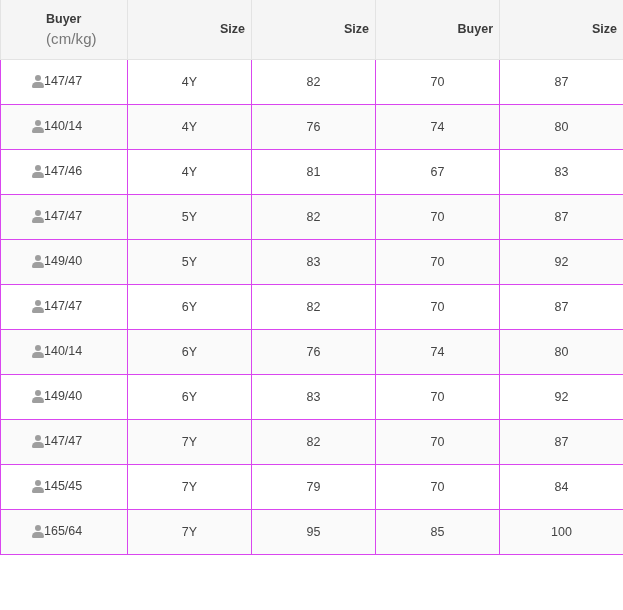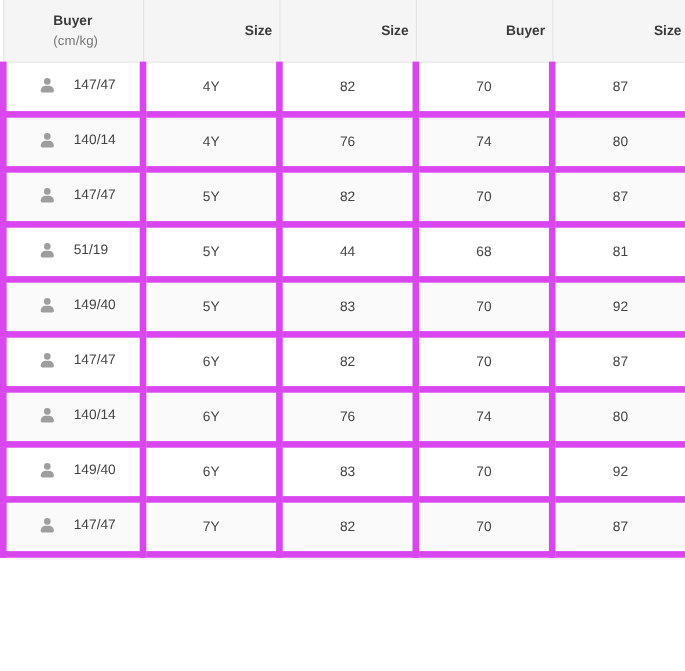--- a/index.html
+++ b/index.html
@@ -37,48 +37,48 @@
     text-align: right;
     vertical-align: middle;
     line-height: 1.25;
   }
   .size-table thead th.buyer-head {
     text-align: left;
     padding-left: 45px;
   }
   .size-table thead th.buyer-head .unit {
     display: block;
-    font-size: 12px;
+    font-size: 15px;
     font-weight: normal;
     color: #777777;
     margin-top: 2px;
     letter-spacing: 0.1px;
   }
   .size-table tbody td {
-    border: 6px solid #d946ef;
+    border: 1px solid #d946ef;
     font-size: 12.5px;
     color: #444444;
     text-align: center;
     height: 44px;
     padding: 0 6px;
     background: #ffffff;
     vertical-align: middle;
   }
   .size-table tbody tr.alt td {
     background: #fafafa;
   }
   .size-table tbody td.buyer-cell {
     text-align: left;
     padding-left: 30px;
     white-space: nowrap;
   }
   .buyer-inner {
     display: inline-flex;
     align-items: center;
-    gap: 18px;
+    gap: 0;
   }
   .user-icon {
     display: inline-block;
     width: 13px;
     height: 13px;
     position: relative;
     flex: 0 0 13px;
   }
   .user-icon .head {
     position: absolute;
@@ -149,45 +149,45 @@
               <span class="head"></span>
               <span class="body"></span>
             </span>
             <span class="buyer-text">140/14</span>
           </span></td>
         <td>4Y</td>
         <td>76</td>
         <td>74</td>
         <td>80</td>
       </tr>
+      <tr>
+        <td class="buyer-cell"><span class="buyer-inner">
+            <span class="user-icon">
+              <span class="head"></span>
+              <span class="body"></span>
+            </span>
+            <span class="buyer-text">147/46</span>
+          </span></td>
+        <td>4Y</td>
+        <td>81</td>
+        <td>67</td>
+        <td>83</td>
+      </tr>
       <tr class="alt">
         <td class="buyer-cell"><span class="buyer-inner">
             <span class="user-icon">
               <span class="head"></span>
               <span class="body"></span>
             </span>
             <span class="buyer-text">147/47</span>
           </span></td>
         <td>5Y</td>
         <td>82</td>
         <td>70</td>
         <td>87</td>
-      </tr>
-      <tr>
-        <td class="buyer-cell"><span class="buyer-inner">
-            <span class="user-icon">
-              <span class="head"></span>
-              <span class="body"></span>
-            </span>
-            <span class="buyer-text">51/19</span>
-          </span></td>
-        <td>5Y</td>
-        <td>44</td>
-        <td>68</td>
-        <td>81</td>
       </tr>
       <tr class="alt">
         <td class="buyer-cell"><span class="buyer-inner">
             <span class="user-icon">
               <span class="head"></span>
               <span class="body"></span>
             </span>
             <span class="buyer-text">149/40</span>
           </span></td>
         <td>5Y</td>
@@ -240,14 +240,40 @@
               <span class="head"></span>
               <span class="body"></span>
             </span>
             <span class="buyer-text">147/47</span>
           </span></td>
         <td>7Y</td>
         <td>82</td>
         <td>70</td>
         <td>87</td>
       </tr>
+      <tr>
+        <td class="buyer-cell"><span class="buyer-inner">
+            <span class="user-icon">
+              <span class="head"></span>
+              <span class="body"></span>
+            </span>
+            <span class="buyer-text">145/45</span>
+          </span></td>
+        <td>7Y</td>
+        <td>79</td>
+        <td>70</td>
+        <td>84</td>
+      </tr>
+      <tr class="alt">
+        <td class="buyer-cell"><span class="buyer-inner">
+            <span class="user-icon">
+              <span class="head"></span>
+              <span class="body"></span>
+            </span>
+            <span class="buyer-text">165/64</span>
+          </span></td>
+        <td>7Y</td>
+        <td>95</td>
+        <td>85</td>
+        <td>100</td>
+      </tr>
     </tbody>
 </table>
 
 </body></html>

